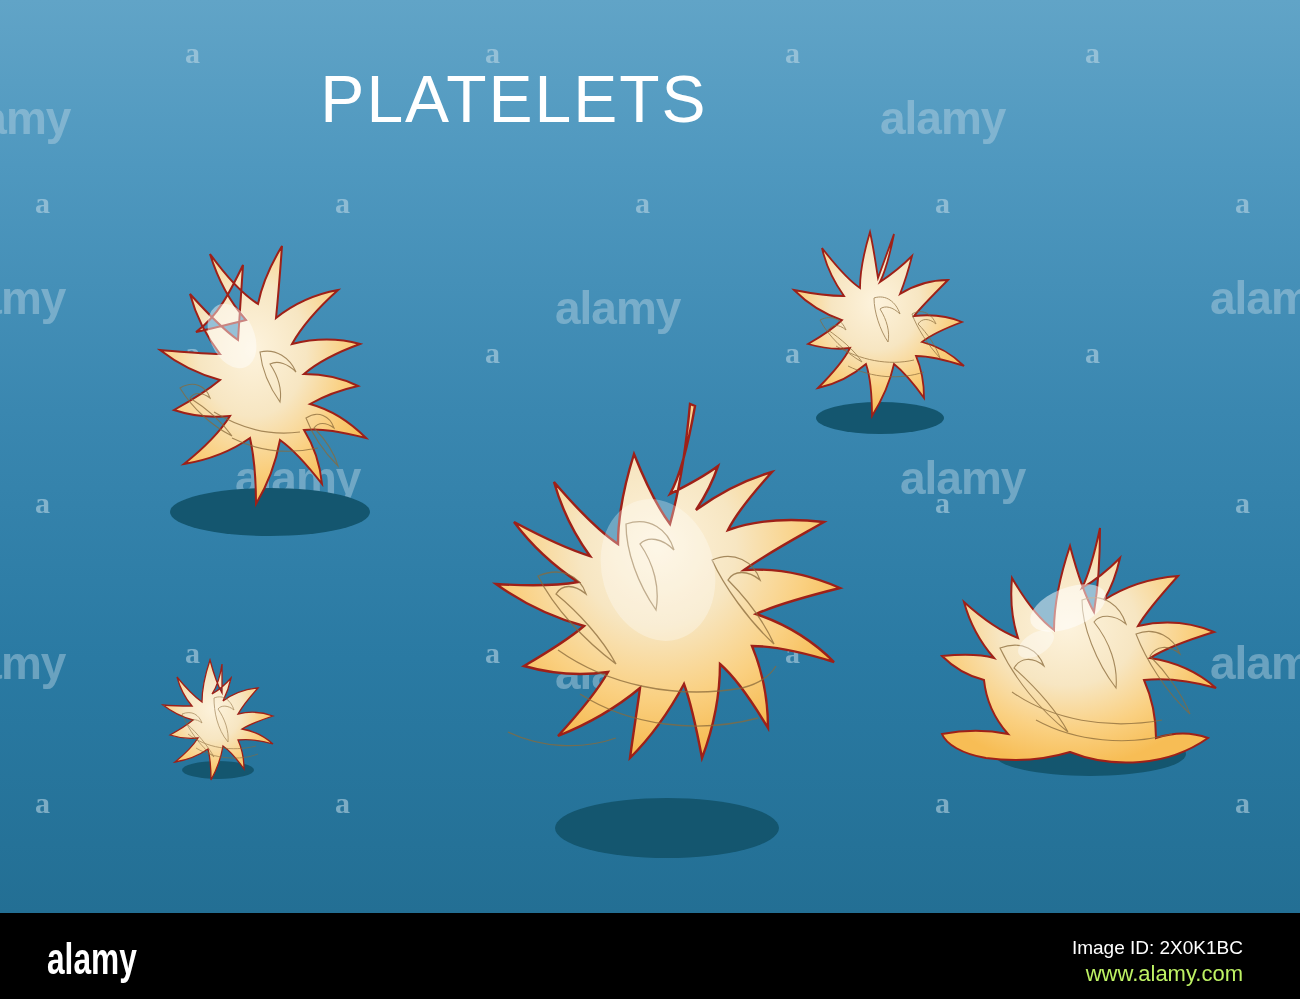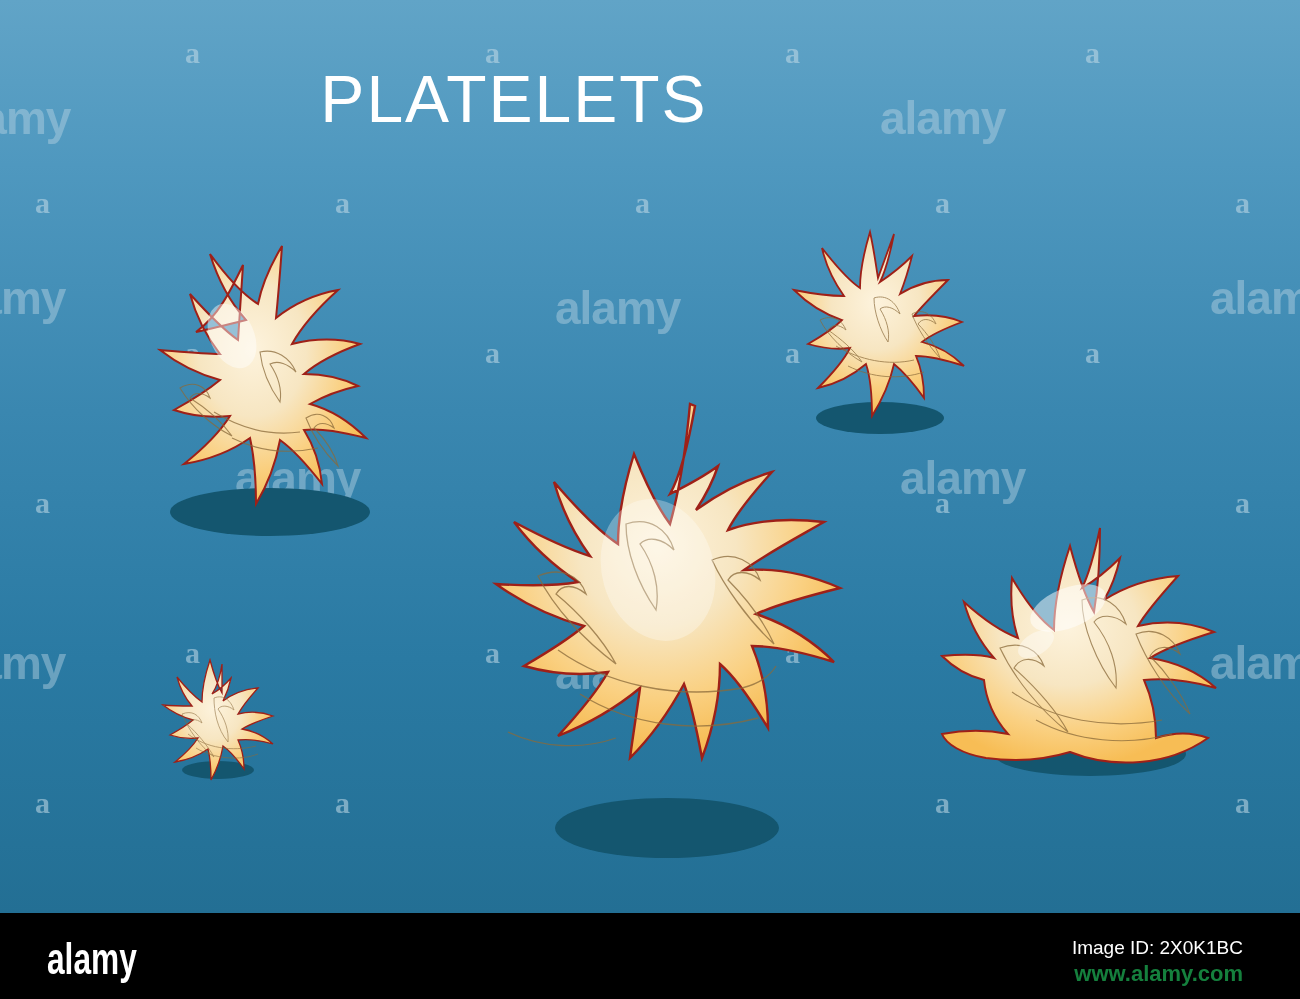--- a/index.html
+++ b/index.html
@@ -43,21 +43,21 @@
   #logo{
     position:absolute;left:47px;top:24px;color:#fff;font-size:44px;font-weight:bold;
     font-family:"Liberation Sans Narrow","Liberation Sans",sans-serif;
     transform:scaleX(.72);transform-origin:left center;letter-spacing:0px;line-height:1;
   }
   #imgid{
     position:absolute;right:57px;top:24px;color:#fff;font-size:19px;font-weight:400;
     font-family:"Liberation Sans",sans-serif;white-space:nowrap;text-align:right;
   }
   #siteurl{
-    position:absolute;right:57px;top:48px;color:#15803d;font-size:22px;font-weight:bold;
+    position:absolute;right:57px;top:48px;color:#bef264;font-size:22px;font-weight:normal;
     font-family:"Liberation Sans",sans-serif;white-space:nowrap;text-align:right;
   }
 </style>
 </head>
 <body>
 
 <div id="stage">
 
   <div id="illo">
 

